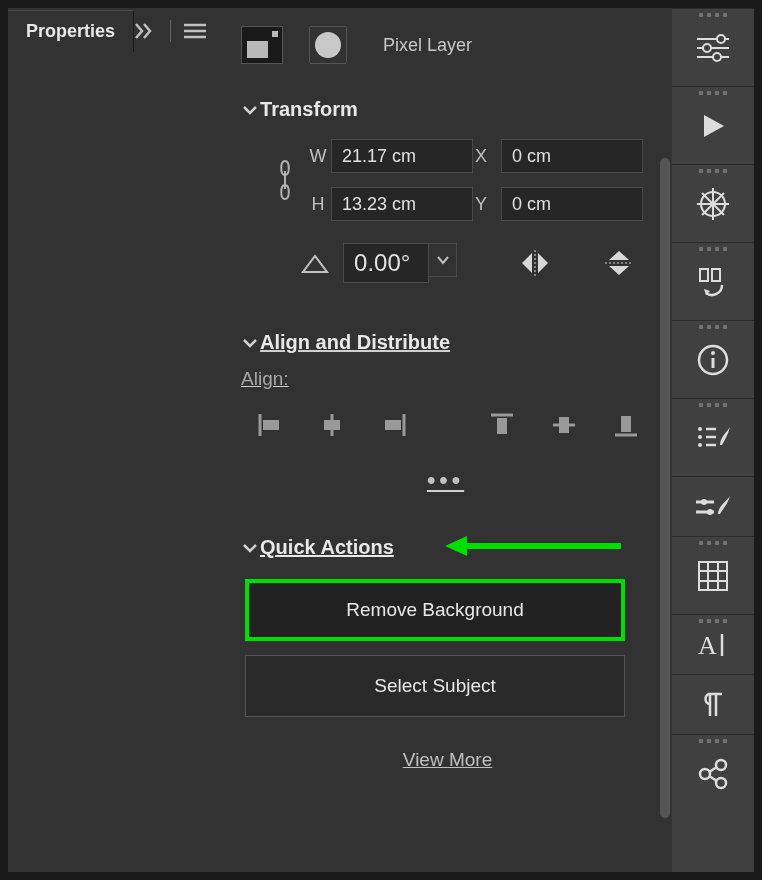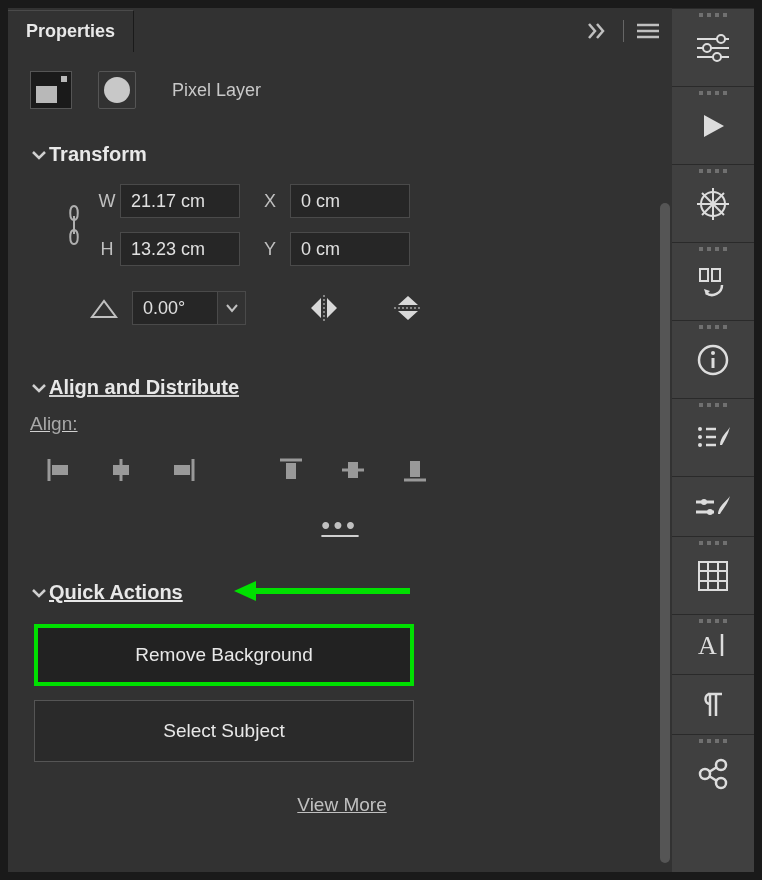--- a/index.html
+++ b/index.html
@@ -10,21 +10,21 @@
     font-family: -apple-system, BlinkMacSystemFont, "Segoe UI", sans-serif;
     color: #d0d0d0;
     display: flex;
     overflow: hidden;
     position: relative;
   }
   .panel {
     flex: 1;
     background: #323232;
     display: flex;
-    flex-direction: column;
+    flex-direction: row;
     position: relative;
     margin: 8px 0 8px 8px;
   }
   .panel-header {
     display: flex;
     align-items: center;
     justify-content: space-between;
     height: 45px;
     background: #323232;
   }
@@ -93,33 +93,33 @@
     font-size: 18px;
   }
   .link-icon { grid-row: 1 / span 2; display:flex; align-items:center; justify-content:center;}
   .dim-label { text-align:center; color:#c0c0c0; }
   .input {
     background:#262626;
     border:1px solid #4a4a4a;
     color:#e0e0e0;
     padding: 5px 10px;
     font-size: 18px;
-    width: 120px;
+    width: 142px;
     height: 34px;
   }
   .rot-row {
     display:flex; align-items:center; gap:14px;
     padding: 22px 0 10px 60px;
   }
   .rot-input-wrap {
     display:flex;
   }
   .rot-input {
     background:#262626; border:1px solid #4a4a4a; color:#e0e0e0;
-    padding:5px 10px; font-size:18px; width:86px; height:34px;
+    padding:5px 10px; font-size:24px; width:86px; height:40px;
   }
   .rot-dd {
     width:28px; height:34px; border:1px solid #4a4a4a; border-left:none;
     display:flex; align-items:center; justify-content:center; background:#323232;
   }
   .icon-btn { width:40px; height:40px; display:flex; align-items:center; justify-content:center; }
   .align-label { font-size:19px; color:#a8a8a8; padding: 6px 0 12px 0; }
   .align-row {
     display:flex; gap:28px; padding: 6px 0 0 12px;
   }

